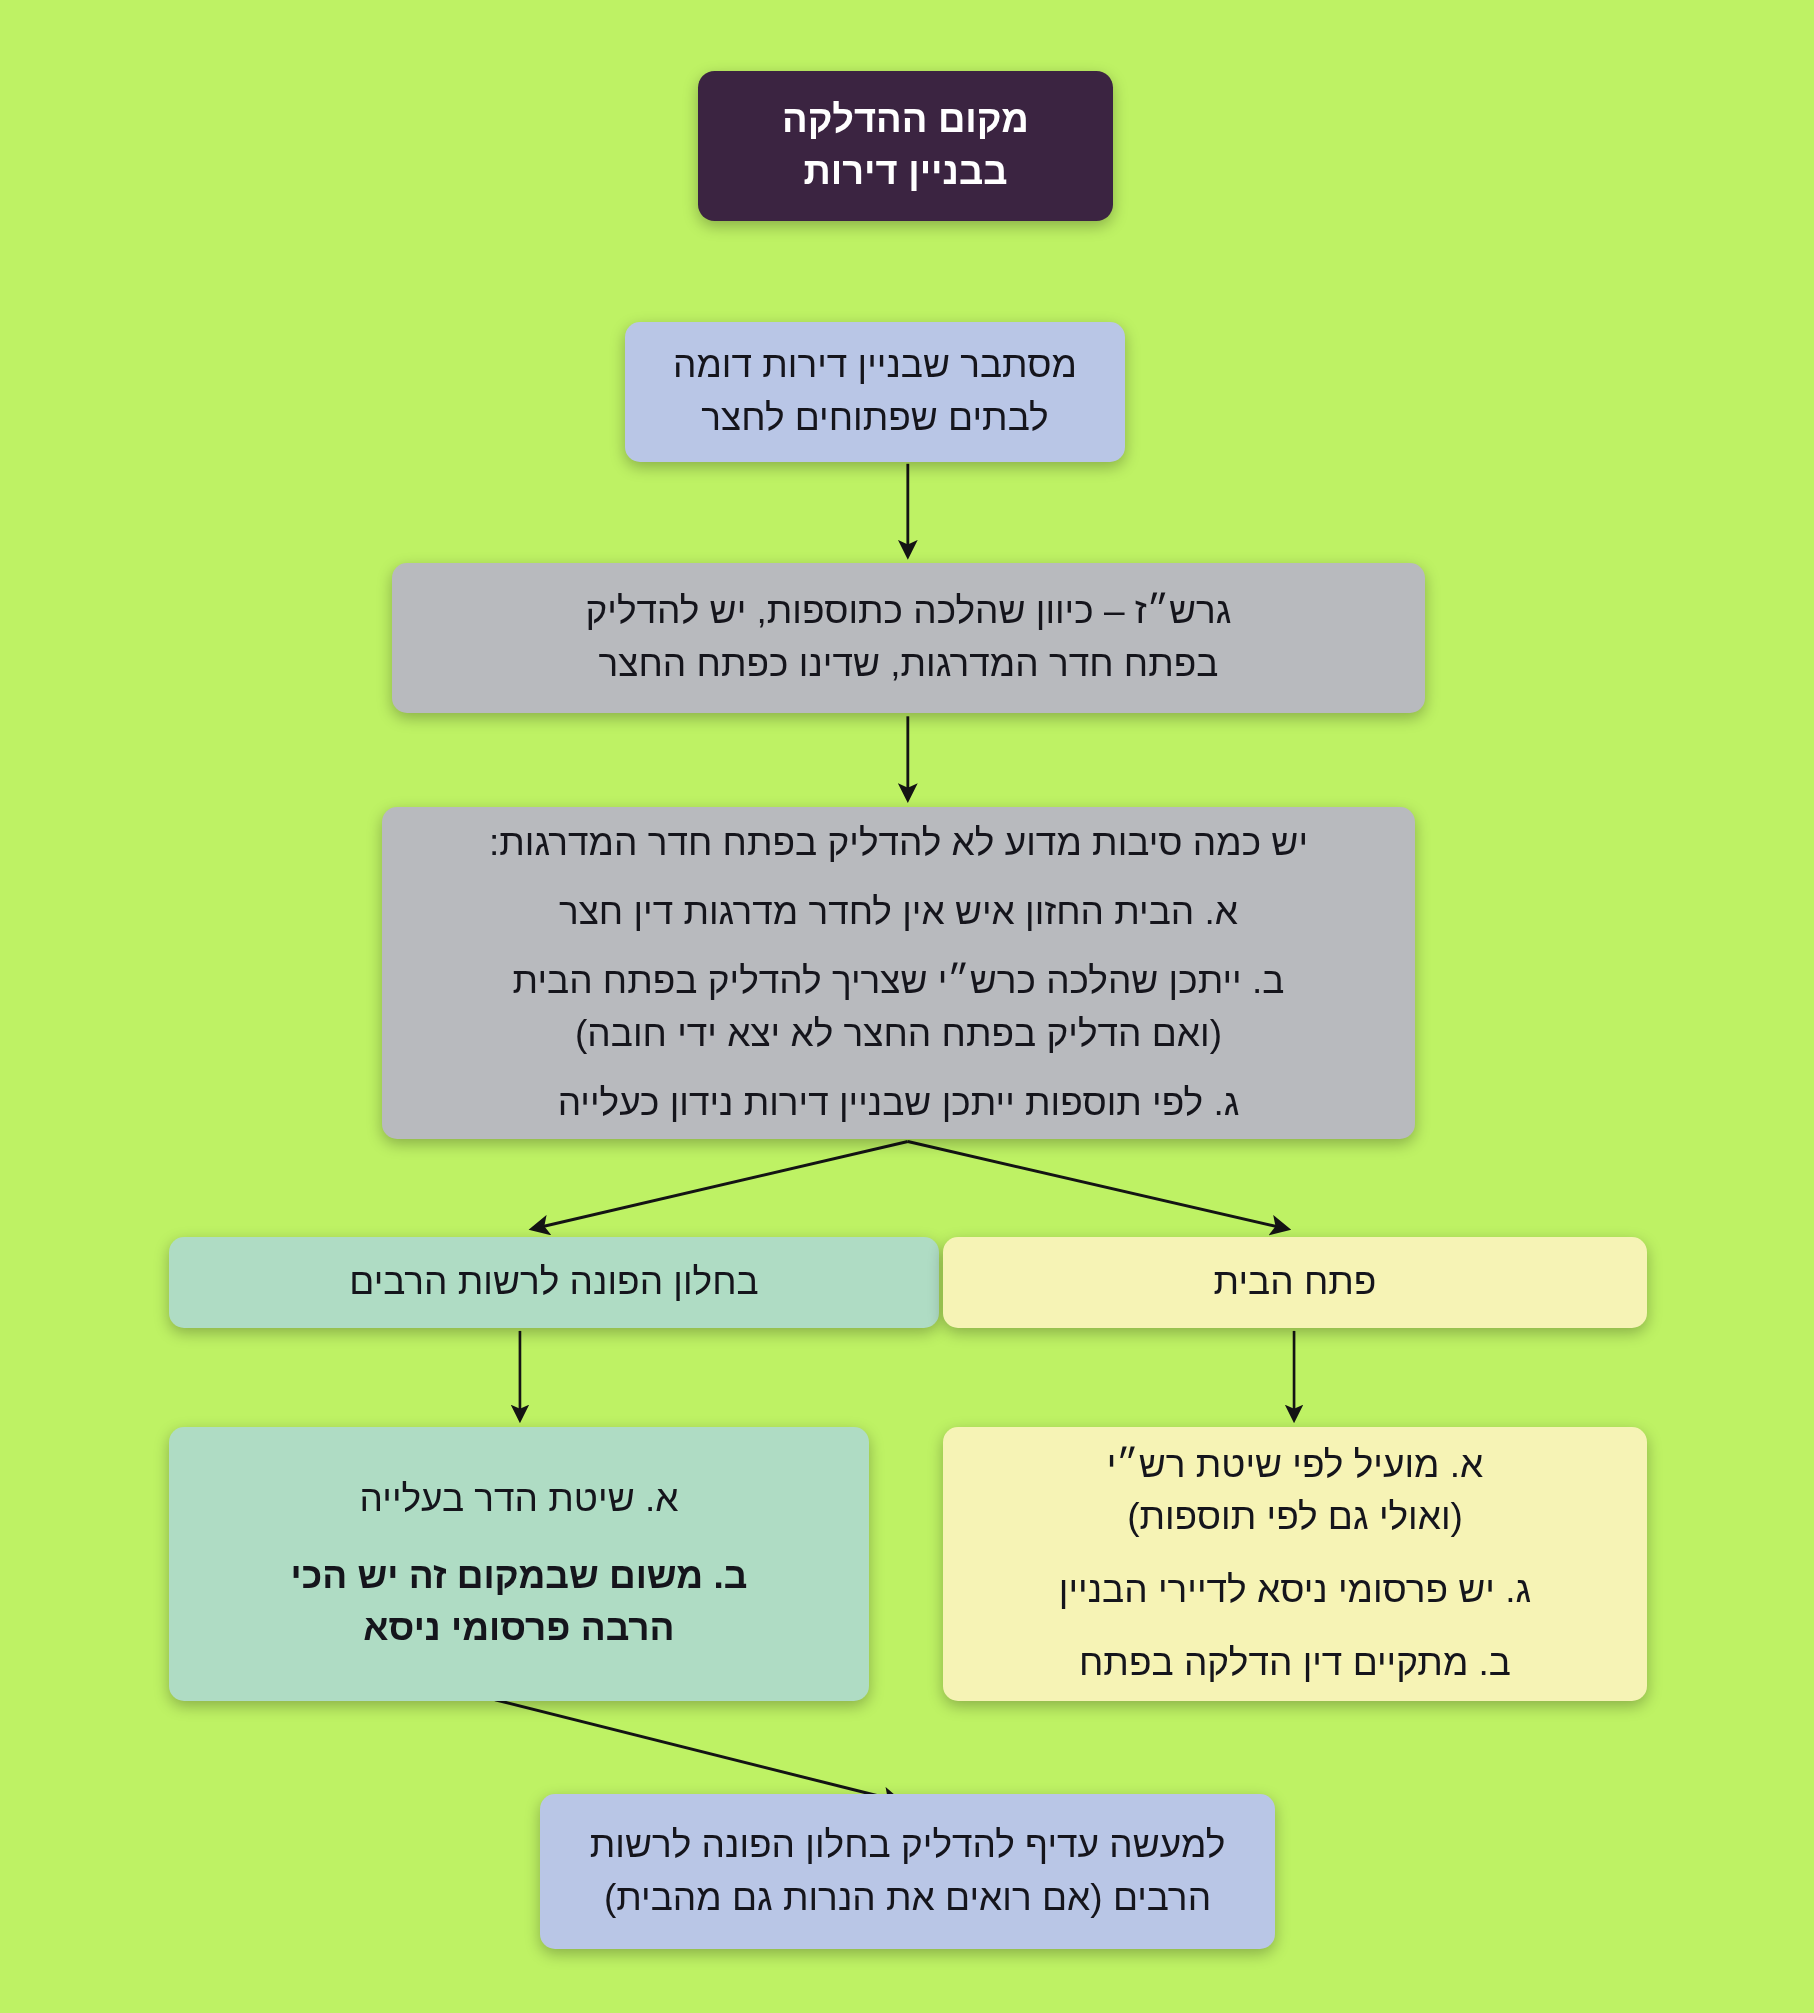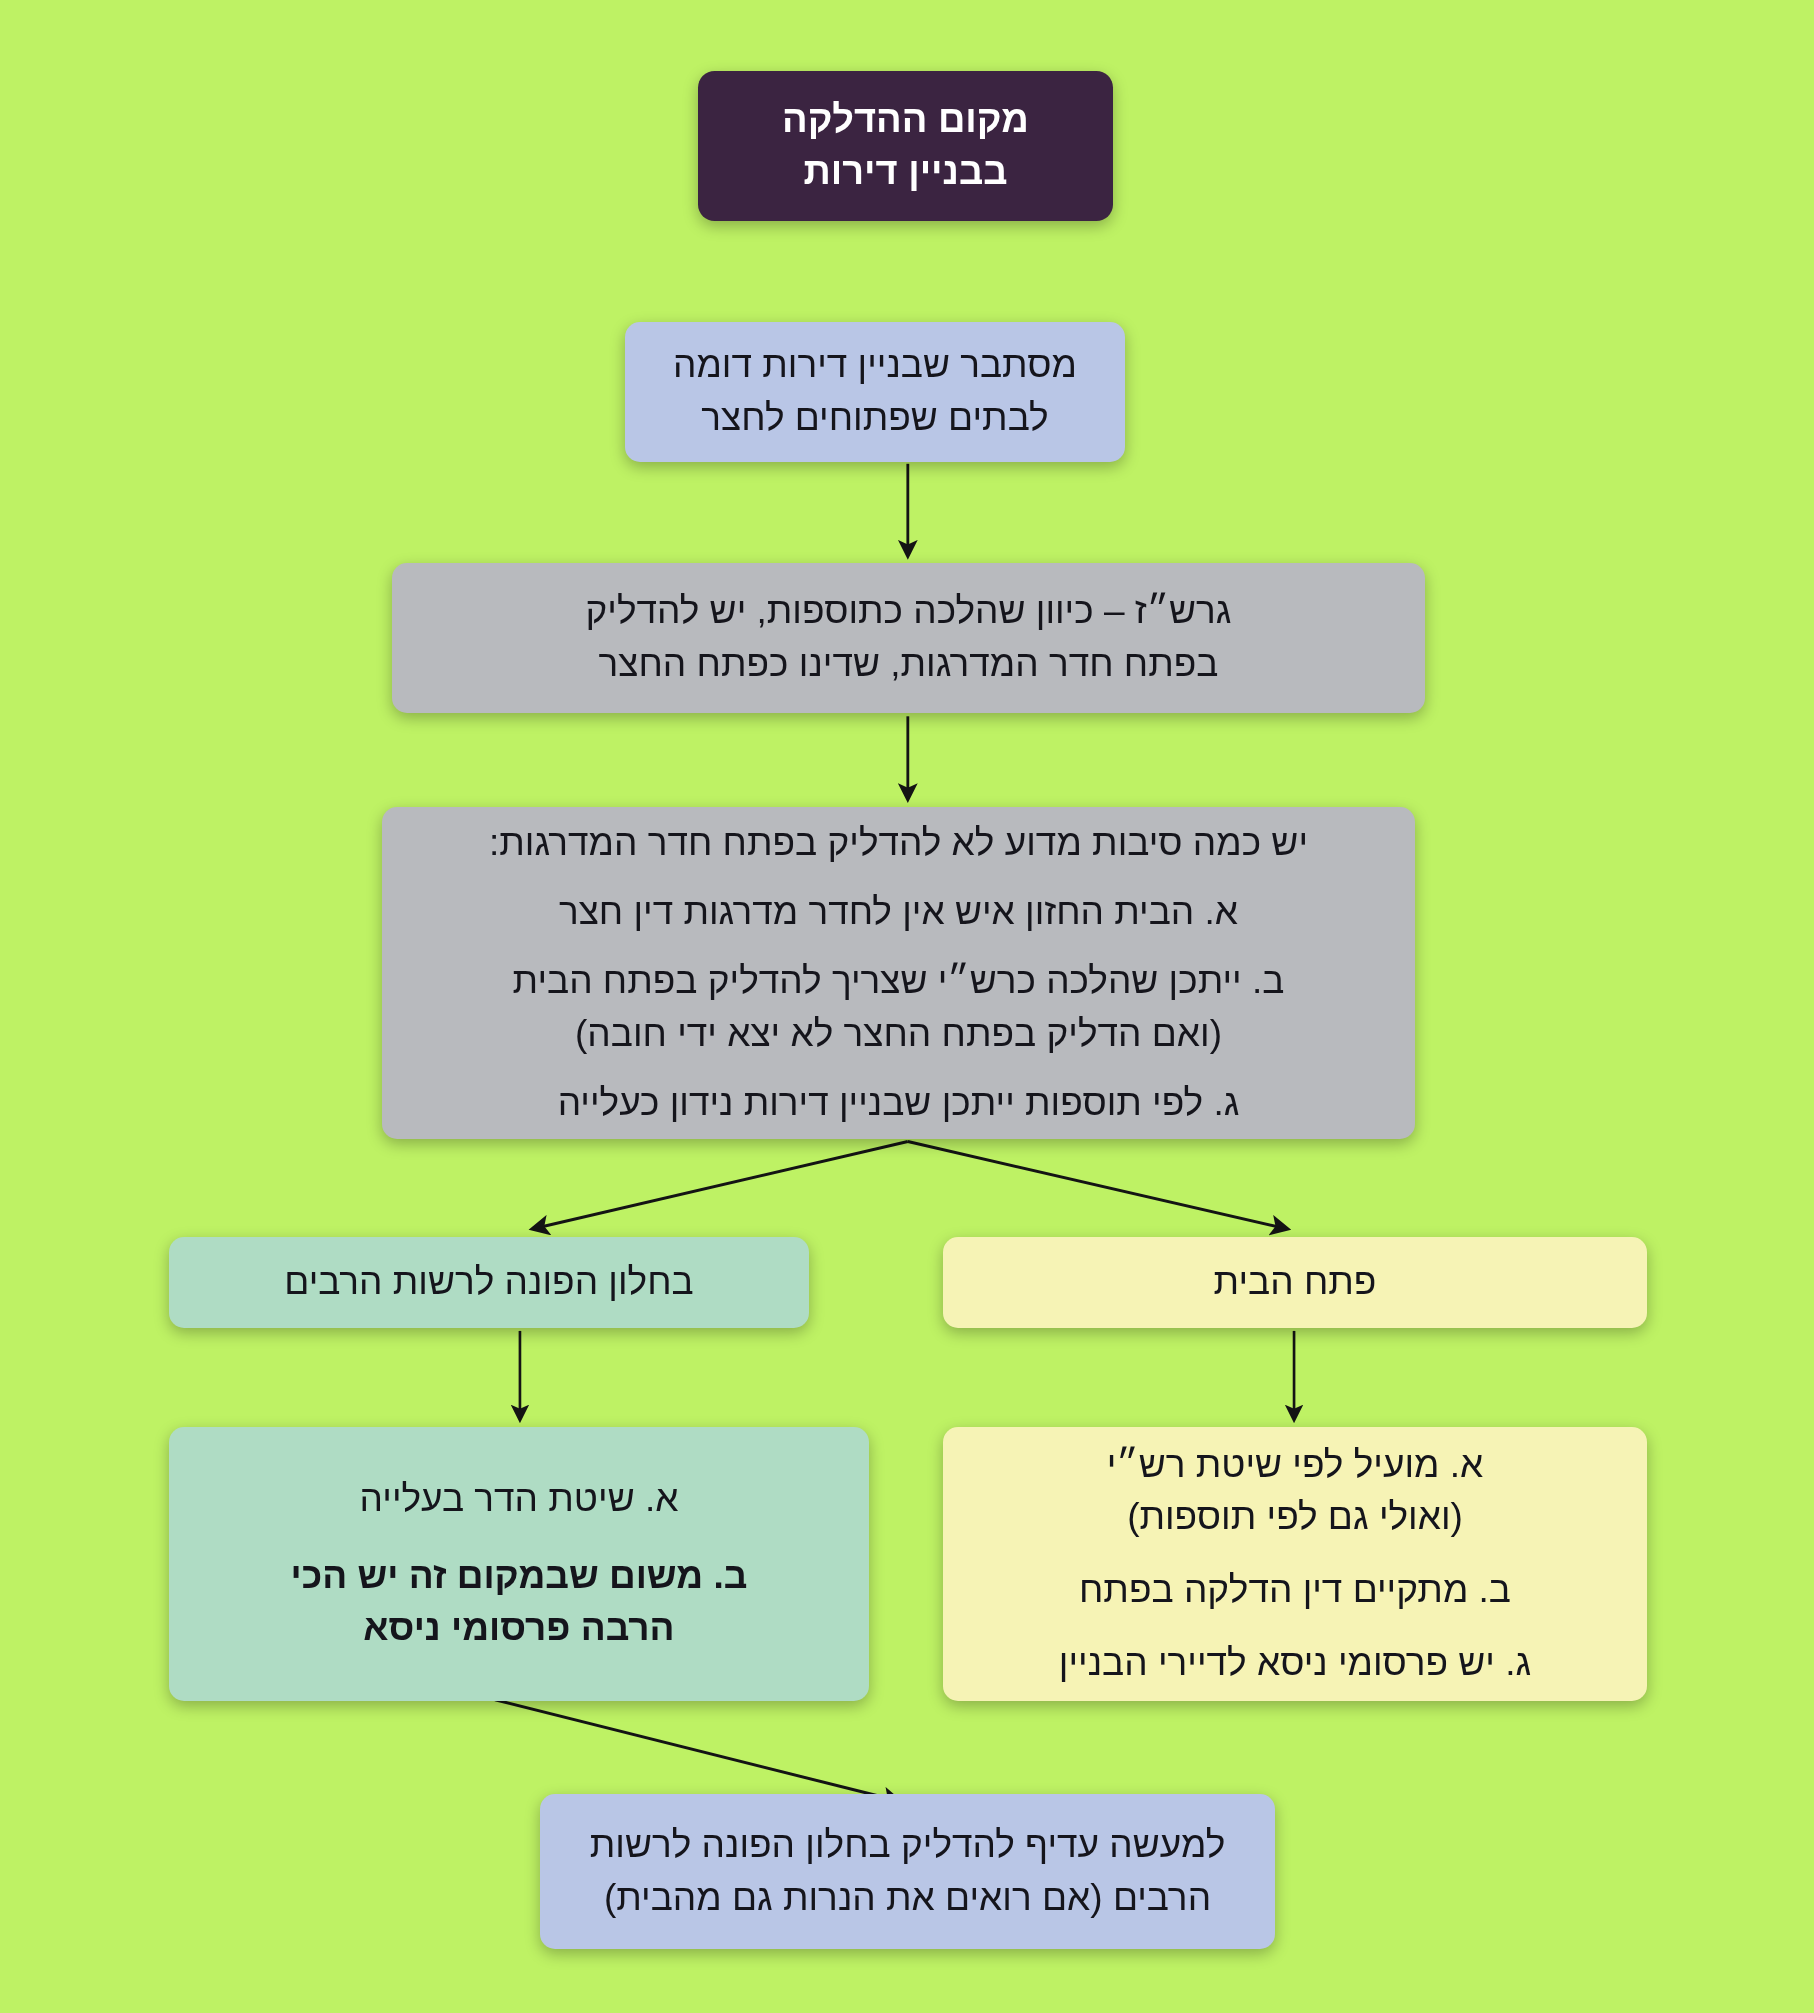--- a/index.html
+++ b/index.html
@@ -77,21 +77,21 @@
     line-height: 1.42;
     text-align: center;
   }
 
   
   #n-title      { left: 698px;  top: 71px;   width: 415px;  height: 150px; }
   #n-premise    { left: 625px;  top: 322px;  width: 500px;  height: 140px; }
   #n-grashaz    { left: 392px;  top: 563px;  width: 1033px; height: 150px; }
   #n-reasons    { left: 382px;  top: 807px;  width: 1033px; height: 332px;
                   align-items: center; }
-  #n-window     { left: 169px;  top: 1237px; width: 640px;  height: 91px; }
+  #n-window     { left: 169px;  top: 1237px; width: 770px;  height: 91px; }
   #n-door       { left: 943px; top: 1237px; width: 704px;  height: 91px; }
   #n-window-why { left: 169px;  top: 1427px; width: 700px;  height: 274px; }
   #n-door-why   { left: 943px; top: 1427px; width: 704px;  height: 274px; }
   #n-conclusion { left: 540px;  top: 1794px; width: 735px;  height: 155px; }
 
   #n-reasons .para + .para { margin-top: 16.6px; }
   #n-window-why .para + .para { margin-top: 24px; font-weight: bold; }
   #n-door-why .para + .para { margin-top: 20px; }
 
   #edges {
@@ -184,22 +184,22 @@
       </span>
     </span>
   </div>
 
   <div class="node n-yellow" id="n-door-why">
     <span class="lines">
       <span class="para">
         <span class="line">א. מועיל לפי שיטת רש״י</span>
         <span class="line">(ואולי גם לפי תוספות)</span>
       </span>
+      <span class="para">ג. יש פרסומי ניסא לדיירי הבניין</span>
       <span class="para">ב. מתקיים דין הדלקה בפתח</span>
-      <span class="para">ג. יש פרסומי ניסא לדיירי הבניין</span>
     </span>
   </div>
 
   <div class="node n-blue" id="n-conclusion">
     <span class="lines">
       <span class="line">למעשה עדיף להדליק בחלון הפונה לרשות</span>
       <span class="line">הרבים (אם רואים את הנרות גם מהבית)</span>
     </span>
   </div>
 

